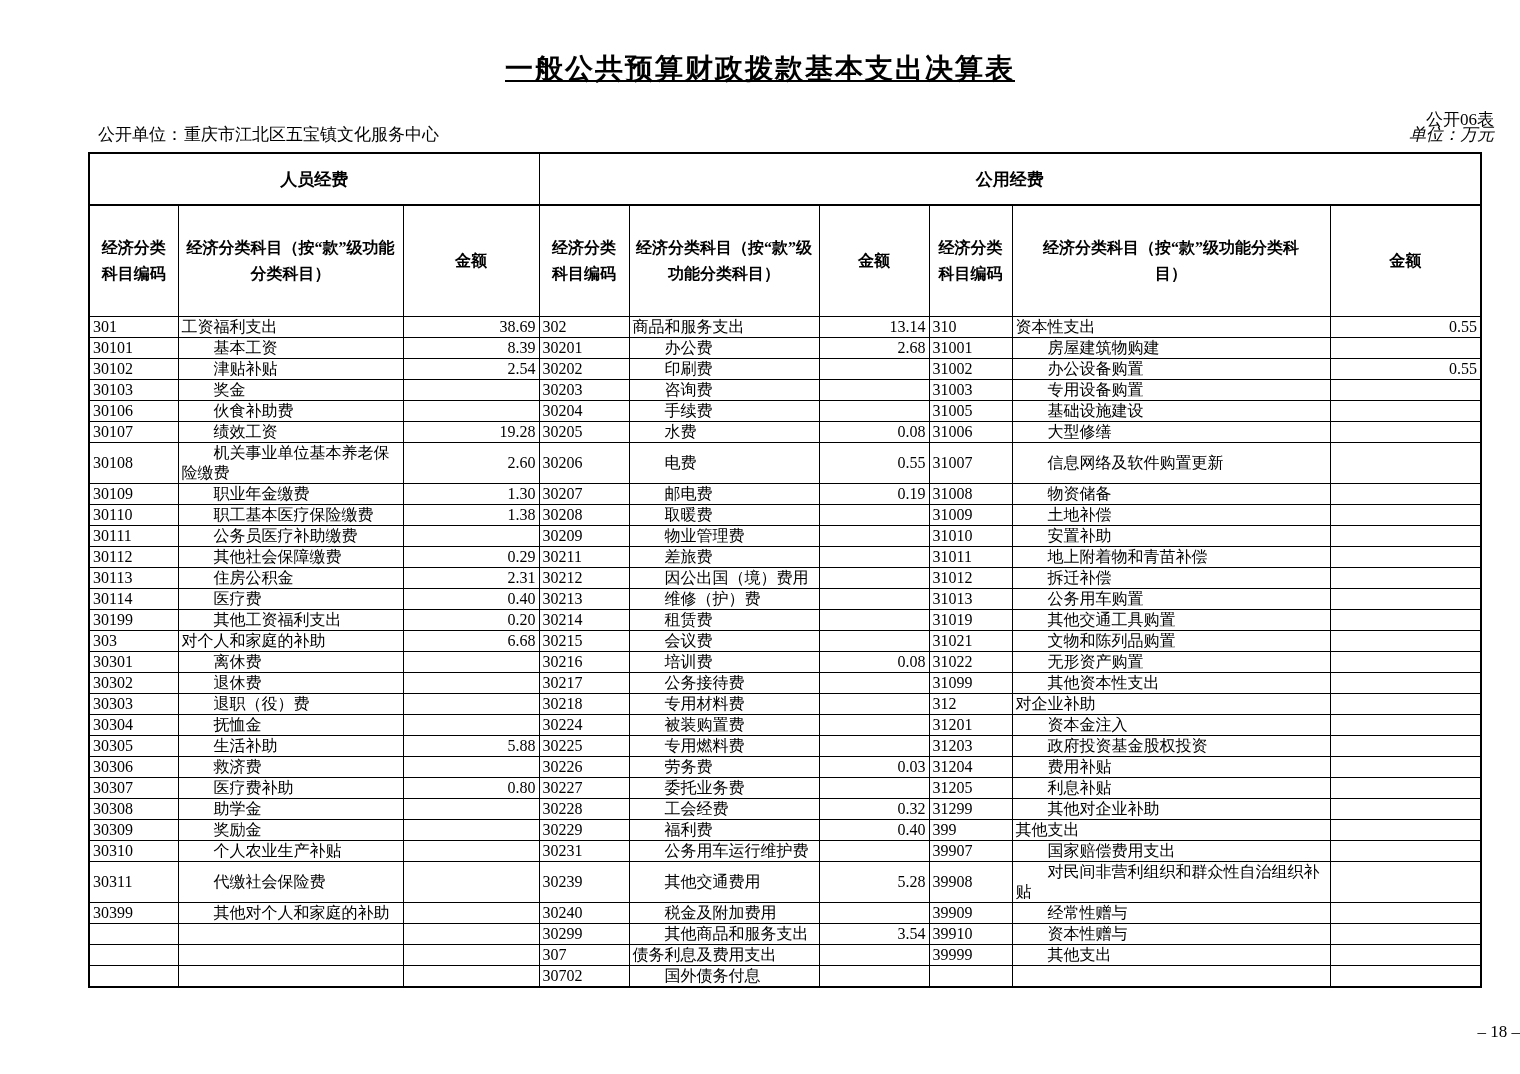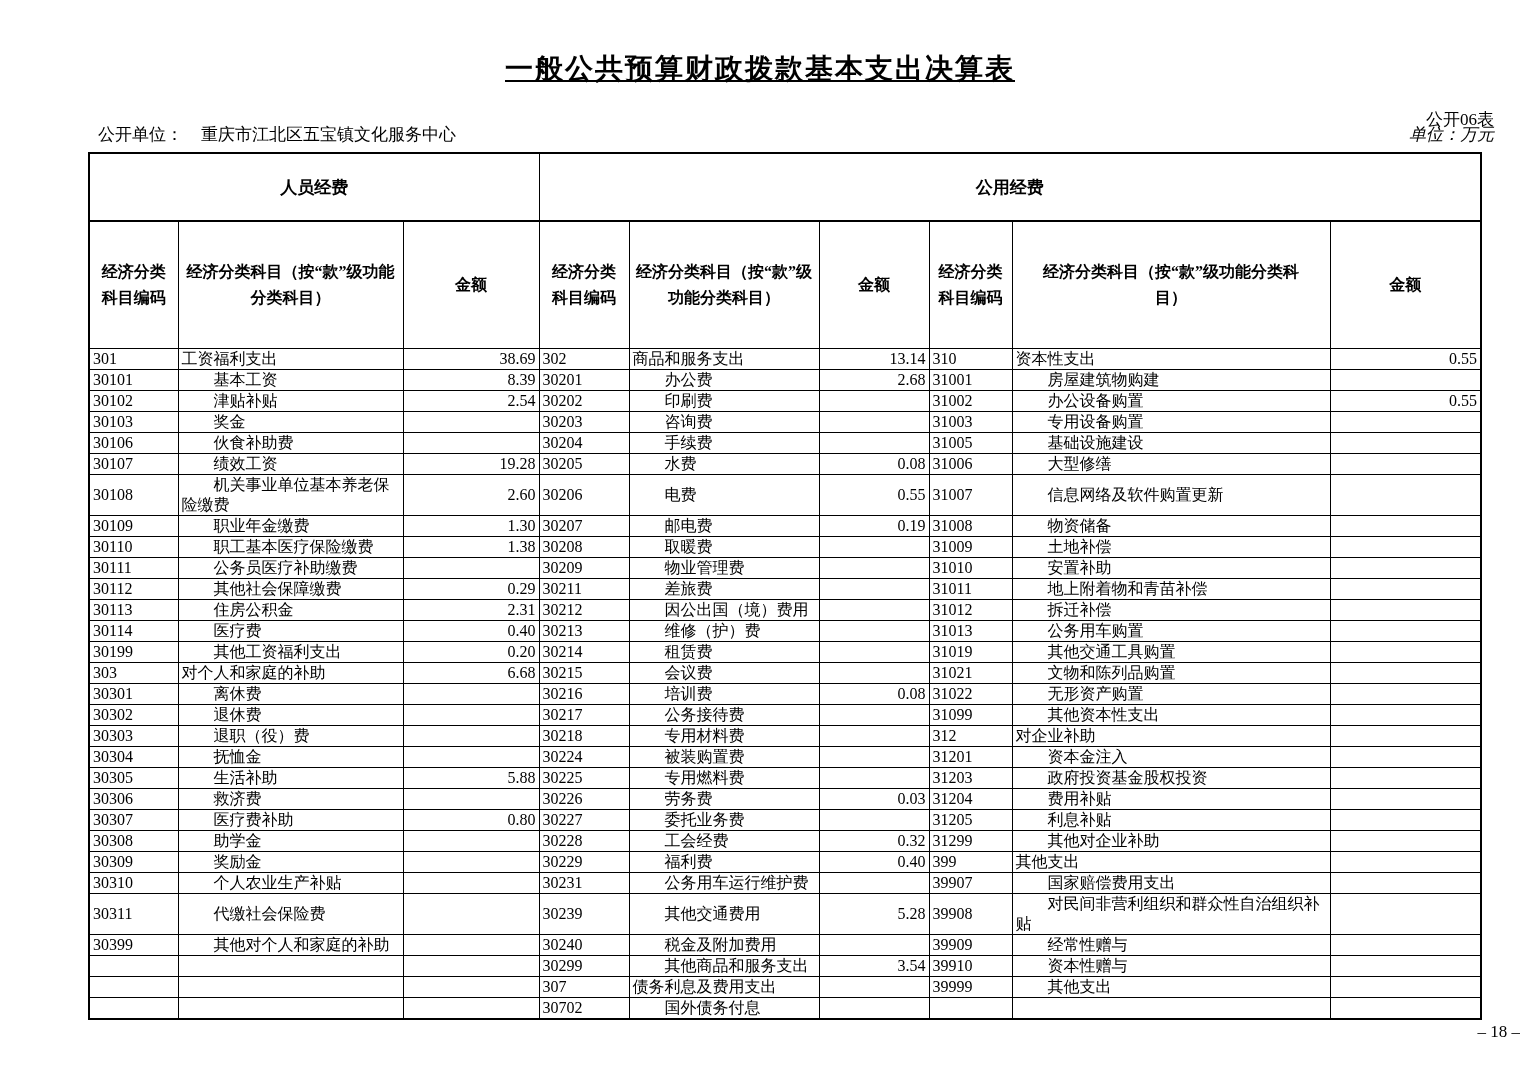--- a/index.html
+++ b/index.html
@@ -7,29 +7,29 @@
     width:1520px;height:1074px;position:relative;background:#ffffff;color:#000;
     font-family:"Liberation Serif","DejaVu Serif",serif;
     overflow:hidden;
   }
   .doc-title{
     position:absolute;top:50px;left:0;width:100%;text-align:center;
     font-size:28px;font-weight:bold;letter-spacing:2px;text-decoration:underline;
   }
   .table-no{position:absolute;top:96px;right:26px;font-size:17px;margin-top:12px;}
   .publisher-line{position:absolute;top:123px;left:98px;font-size:17px;}
-  .publisher-line .label{margin-right:18px;}
+  .publisher-line .label{margin-right:1px;}
   .money-unit{position:absolute;top:123px;right:26px;font-size:17px;font-style:italic;}
   table.main{
     position:absolute;top:152px;left:88px;width:1392px;
     border-collapse:collapse;table-layout:fixed;
     border:2px solid #000;
   }
   th,td{border:1px solid #000;overflow:hidden;}
-  th{font-weight:bold;font-size:16px;padding:16px 5px;text-align:center;vertical-align:middle;}
+  th{font-weight:bold;font-size:16px;padding:8px 5px;text-align:center;vertical-align:middle;}
   tr.group-row th{height:34px;font-size:17px;border-bottom:2px solid #000;}
   tr.head-row th{height:94px;line-height:1.65;}
   tr.head-row th.h-wide{padding:0 18px;}
   td{
     font-size:16px;height:20px;line-height:1.25;
     padding:0 3px;vertical-align:middle;word-break:break-all;
   }
   td.cell-code{text-align:left;}
   td.cell-name{text-align:left;}
   td.cell-name.indent{text-indent:2em;}

